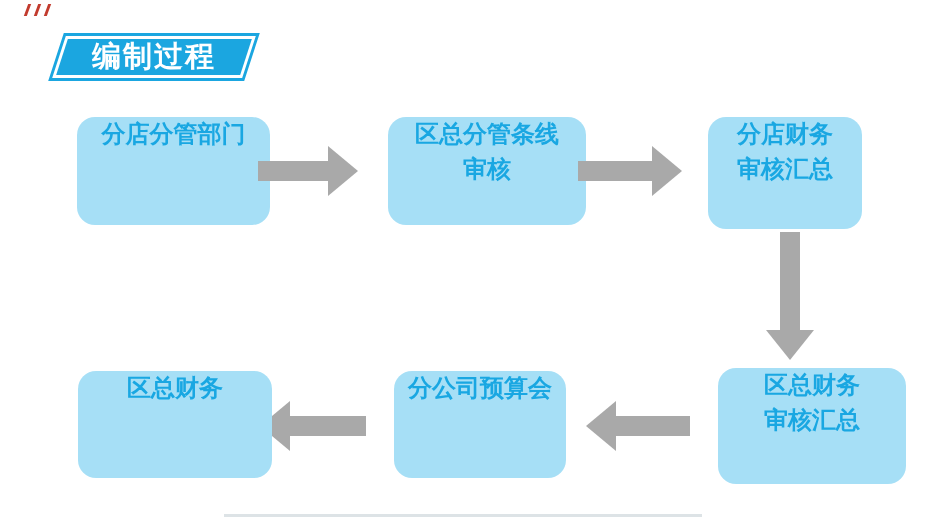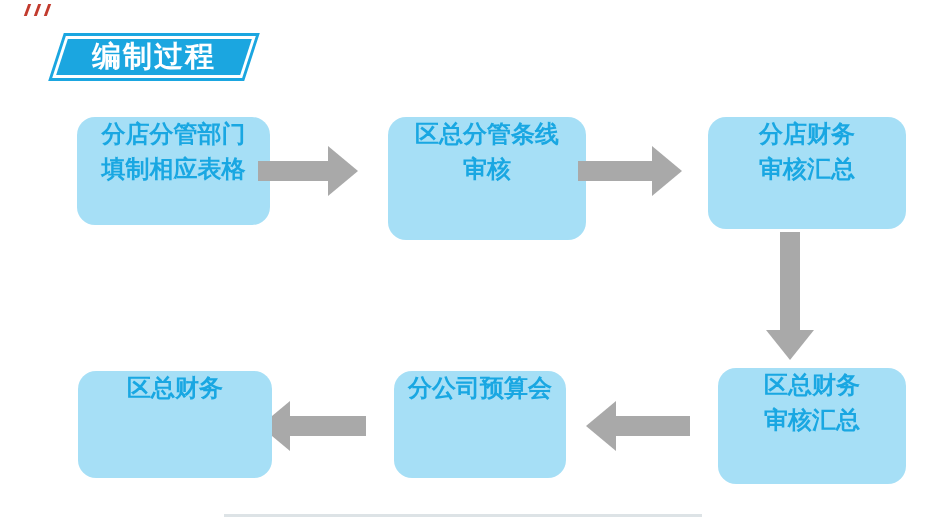--- a/index.html
+++ b/index.html
@@ -139,39 +139,38 @@
     </div>
 
   <div class="title-outer">
     <div class="title-inner">
       <span class="title-text">编制过程</span>
     </div>
   </div>
 
   <div class="box" style="left:57px; top:117px; width:193px; height:108px;">
     <div>分店分管部门</div>
-    <div>填制相应表格</div>
   </div>
 
   <div class="arrow-h arrow-right" style="left:258px; top:146px; width:100px; height:50px;">
     <span class="shaft"></span>
     <span class="head"></span>
   </div>
 
-  <div class="box" style="left:368px; top:117px; width:198px; height:123px;">
+  <div class="box" style="left:368px; top:117px; width:198px; height:108px;">
     <div>区总分管条线</div>
     <div>审核</div>
   </div>
 
   <div class="arrow-h arrow-right" style="left:578px; top:146px; width:104px; height:50px;">
     <span class="shaft"></span>
     <span class="head"></span>
   </div>
 
-  <div class="box" style="left:688px; top:117px; width:198px; height:112px;">
+  <div class="box" style="left:688px; top:117px; width:154px; height:112px;">
     <div>分店财务</div>
     <div>审核汇总</div>
   </div>
 
   <div class="arrow-v arrow-down" style="left:766px; top:232px; width:48px; height:128px;">
     <span class="shaft"></span>
     <span class="head"></span>
   </div>
 
   <div class="box" style="left:698px; top:368px; width:188px; height:116px;">

